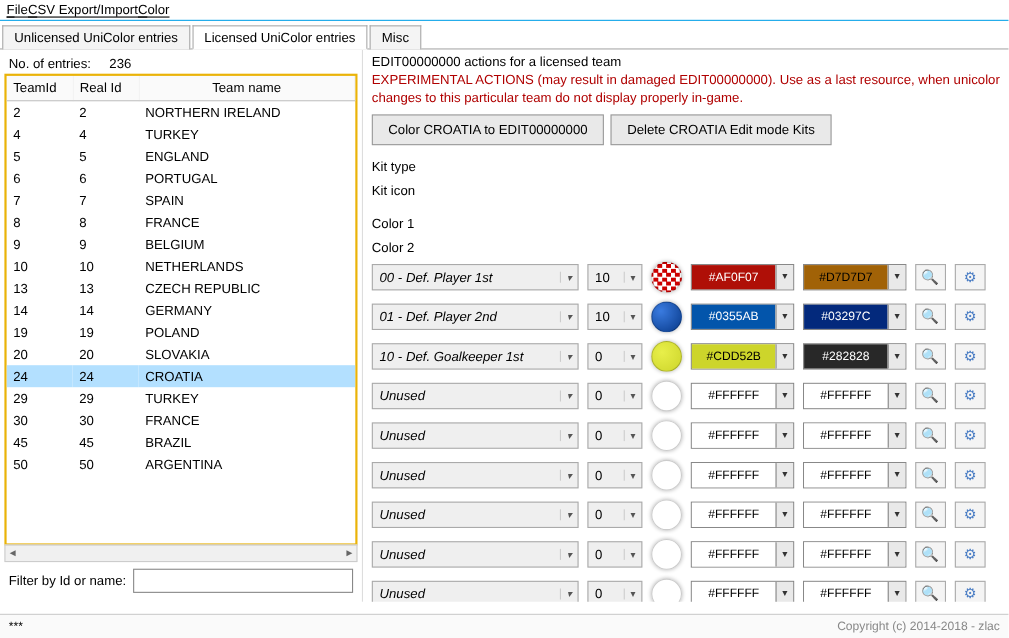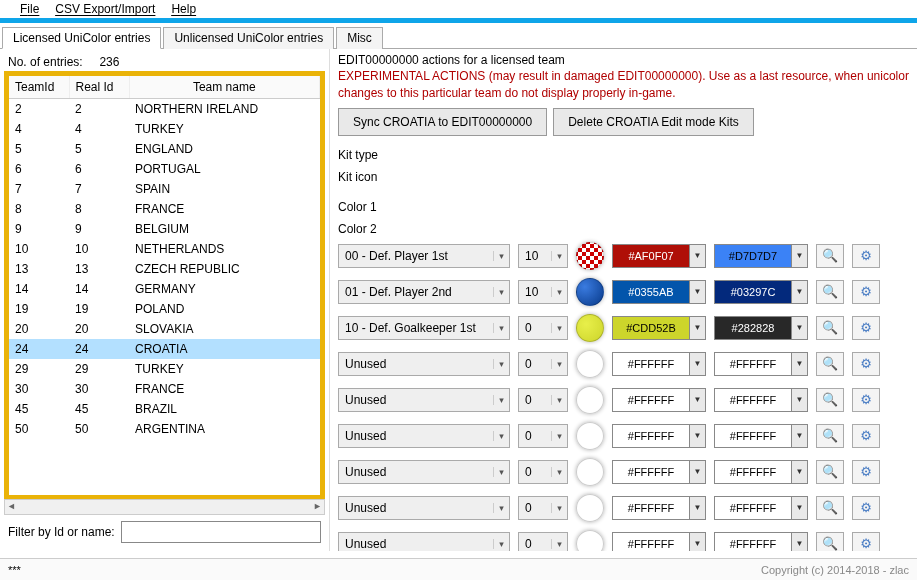--- a/index.html
+++ b/index.html
@@ -1,27 +1,27 @@
 <!DOCTYPE html>
 <html><head>
 <meta charset="utf-8">
 <style>
 * { box-sizing: border-box; margin: 0; padding: 0; }
 body { font-family: "Segoe UI", Tahoma, sans-serif; font-size: 12px; background: #fff; color: #000; width: 917px; height: 580px; overflow: hidden; position: relative; }
-.menubar { display: flex; gap: 16px; padding: 2px 20px; border-bottom: 5px solid #0ea5e9; font-size: 12px; }
+.menubar { display: flex; padding: 2px 6px; border-bottom: 1px solid #0ea5e9; font-size: 12px; }
 .menubar span { text-decoration: underline; text-decoration-color: #000; text-underline-offset: 2px; cursor: default; }
 .menubar span::first-letter { text-decoration: underline; }
 .tabs { display: flex; border-bottom: 1px solid #aaa; padding-left: 2px; padding-top: 3px; }
 .tab { padding: 3px 10px; border: 1px solid #aaa; border-bottom: none; background: #f4f4f4; margin-right: 2px; font-size: 12px; cursor: default; position: relative; top: 1px; }
 .tab.active { background: #fff; border-bottom: 1px solid #fff; }
 .content { display: flex; height: calc(100% - 78px); }
 .left { width: 330px; border-right: 1px solid #ddd; display: flex; flex-direction: column; padding: 4px; }
 .entries-label { padding: 2px 4px; }
 .list-label { padding: 6px 4px 4px; }
-.table-wrap { flex: 1; border: 5px solid #eab308; overflow-y: auto; position: relative; }
+.table-wrap { flex: 1; border: 2px solid #eab308; overflow-y: auto; position: relative; }
 .table-wrap::-webkit-scrollbar { width: 16px; background: #f0f0f0; }
 .table-wrap::-webkit-scrollbar-thumb { background: #ccc; border: 1px solid #aaa; }
 table { width: 100%; border-collapse: collapse; font-size: 12px; }
 thead th { background: #fafafa; border-bottom: 1px solid #ccc; border-right: 1px solid #eee; padding: 4px 6px; text-align: left; font-weight: normal; position: sticky; top: 0; }
 tbody td { padding: 3px 6px; border: none; }
 tbody tr.selected { background: #b3e0ff; }
 .hscroll { height: 16px; background: #f0f0f0; border: 1px solid #ccc; margin-top: -1px; position: relative; }
 .hscroll::before { content: "◄"; position: absolute; left: 2px; font-size: 9px; color: #666; top: 1px;}
 .hscroll::after { content: "►"; position: absolute; right: 2px; font-size: 9px; color: #666; top: 1px;}
 .filter-row { display: flex; align-items: center; gap: 6px; padding: 6px 4px 4px; }
@@ -30,42 +30,42 @@
 .edit-label { font-size: 12px; }
 .warning { color: #b00000; font-size: 12px; line-height: 1.4; margin-top: 1px; }
 .actions { display: flex; gap: 6px; margin: 6px 0 10px; }
 .btn { background: #e9e9e9; border: 1px solid #999; padding: 6px 14px; font-size: 12px; cursor: default; }
 .kit-head { display: flex; gap: 8px; padding: 2px 0 6px; flex-direction: column; }
 .kit-head .c1 { width: 188px; } .kit-head .c2 { width: 50px; } .kit-head .c3 { width: 32px; } .kit-head .c4 { width: 94px; } .kit-head .c5 { width: 94px; }
 .kit-row { display: flex; gap: 8px; align-items: center; margin-bottom: 8px; height: 28px; }
 .combo { display: flex; align-items: center; border: 1px solid #aaa; background: #efefef; height: 24px; font-size: 12px; }
 .combo .txt { flex: 1; padding: 0 6px; }
 .combo .arr { width: 16px; text-align: center; color: #555; border-left: 1px solid #ccc; font-size: 9px; }
-.kittype { width: 172px; }
+.kittype { width: 188px; font-style: italic; }
 .kiticon { width: 50px; }
 .iconcircle { width: 28px; height: 28px; border-radius: 50%; border: 1px solid rgba(0,0,0,0.2); box-shadow: 0 0 4px rgba(0,0,0,0.3); flex: 0 0 28px; }
 .colorbox { display: flex; width: 94px; height: 24px; border: 1px solid #888; }
 .colorbox .label { flex: 1; display: flex; align-items: center; justify-content: center; font-size: 11px; }
 .colorbox .dd { width: 16px; background: #e9e9e9; border-left: 1px solid #888; display: flex; align-items: center; justify-content: center; font-size: 8px; color: #333; }
 .iconbtn { width: 28px; height: 24px; border: 1px solid #aaa; background: #f4f4f4; display: flex; align-items: center; justify-content: center; font-size: 13px; }
 .statusbar { position: absolute; bottom: 0; left: 0; right: 0; height: 22px; border-top: 1px solid #ccc; display: flex; justify-content: space-between; align-items: center; padding: 0 8px; font-size: 11px; background: #fafafa; }
 .sb-right { color: #888; }
 </style>
 </head>
 <body>
 
 <div class="menubar">
   <span>File</span>
   <span>CSV Export/Import</span>
-  <span>Help</span>
+  <span>Color</span>
 </div>
 
 <div class="tabs">
+  <div class="tab">Unlicensed UniColor entries</div>
   <div class="tab active">Licensed UniColor entries</div>
-  <div class="tab">Unlicensed UniColor entries</div>
   <div class="tab">Misc</div>
 </div>
 
 <div class="content">
   <div class="left">
     <div class="entries-label">
       <span>No. of entries:</span>
       &nbsp;&nbsp;&nbsp;
       <span>236</span>
     </div>
@@ -171,21 +171,21 @@
     <div class="filter-row">
       <span>Filter by Id or name:</span>
       <input class="filter-input" style="">
     </div>
   </div>
 
   <div class="right">
     <div class="edit-label">EDIT00000000 actions for a licensed team</div>
     <div class="warning">EXPERIMENTAL ACTIONS (may result in damaged EDIT00000000). Use as a last resource, when unicolor changes to this particular team do not display properly in-game.</div>
     <div class="actions">
-      <button class="btn">Sync CROATIA to EDIT00000000</button>
+      <button class="btn">Color CROATIA to EDIT00000000</button>
       <button class="btn">Delete CROATIA Edit mode Kits</button>
     </div>
     <div class="kit-head">
       <div class="c1">Kit type</div>
       <div class="c2">Kit icon</div>
       <div class="c3"></div>
       <div class="c4">Color 1</div>
       <div class="c5">Color 2</div>
     </div>
     <div id="kit-rows">
@@ -197,21 +197,21 @@
           <div class="combo kiticon">
             <span class="txt">10</span>
             <span class="arr">▾</span>
           </div>
           <div class="iconcircle" style="background:repeating-conic-gradient(#c00 0 25%, #fff 0 50%) 50% / 8px 8px"></div>
           <div class="colorbox">
             <div class="label" style="background:#AF0F07;color:#fff">#AF0F07</div>
             <div class="dd">▼</div>
           </div>
           <div class="colorbox">
-            <div class="label" style="background:#3b82f6;color:#000">#D7D7D7</div>
+            <div class="label" style="background:#a16207;color:#000">#D7D7D7</div>
             <div class="dd">▼</div>
           </div>
           <div class="iconbtn">
             <span style="color:#4a7dc4">🔍</span>
           </div>
           <div class="iconbtn">
             <span style="color:#4a7dc4">⚙</span>
           </div>
         </div>
         <div class="kit-row">

